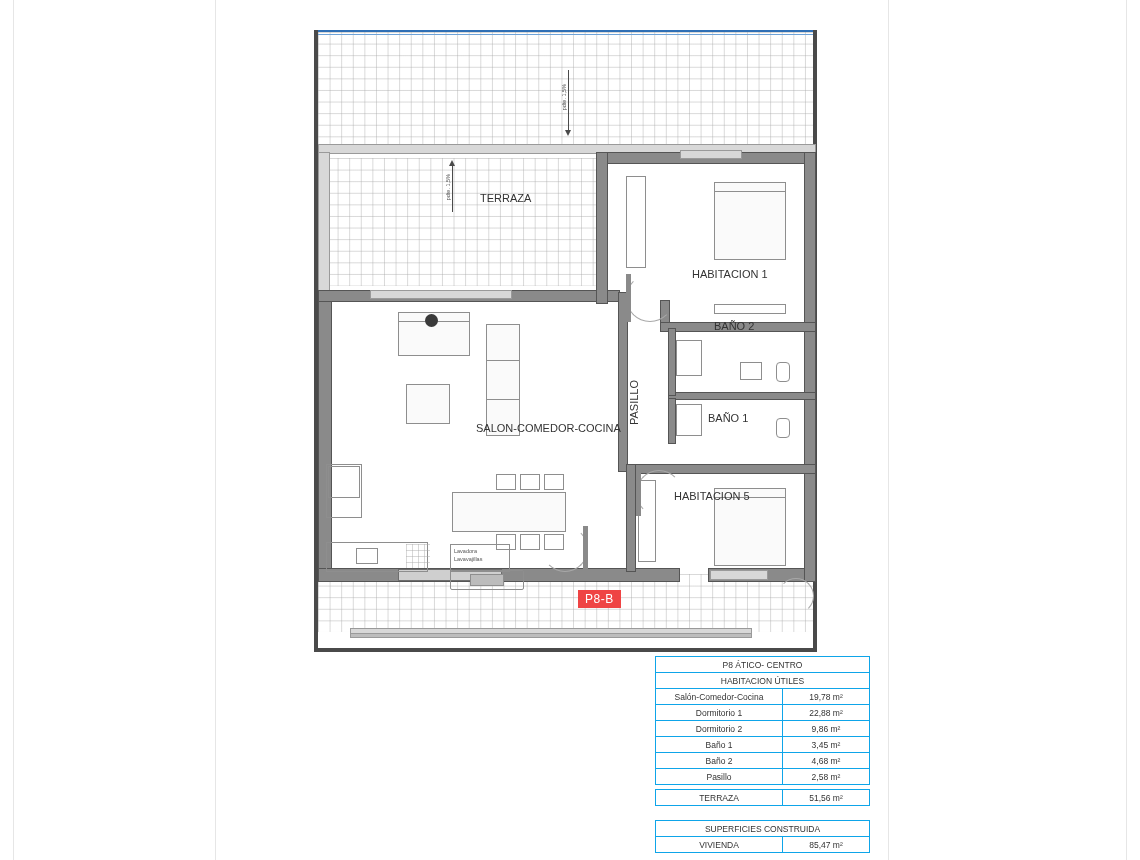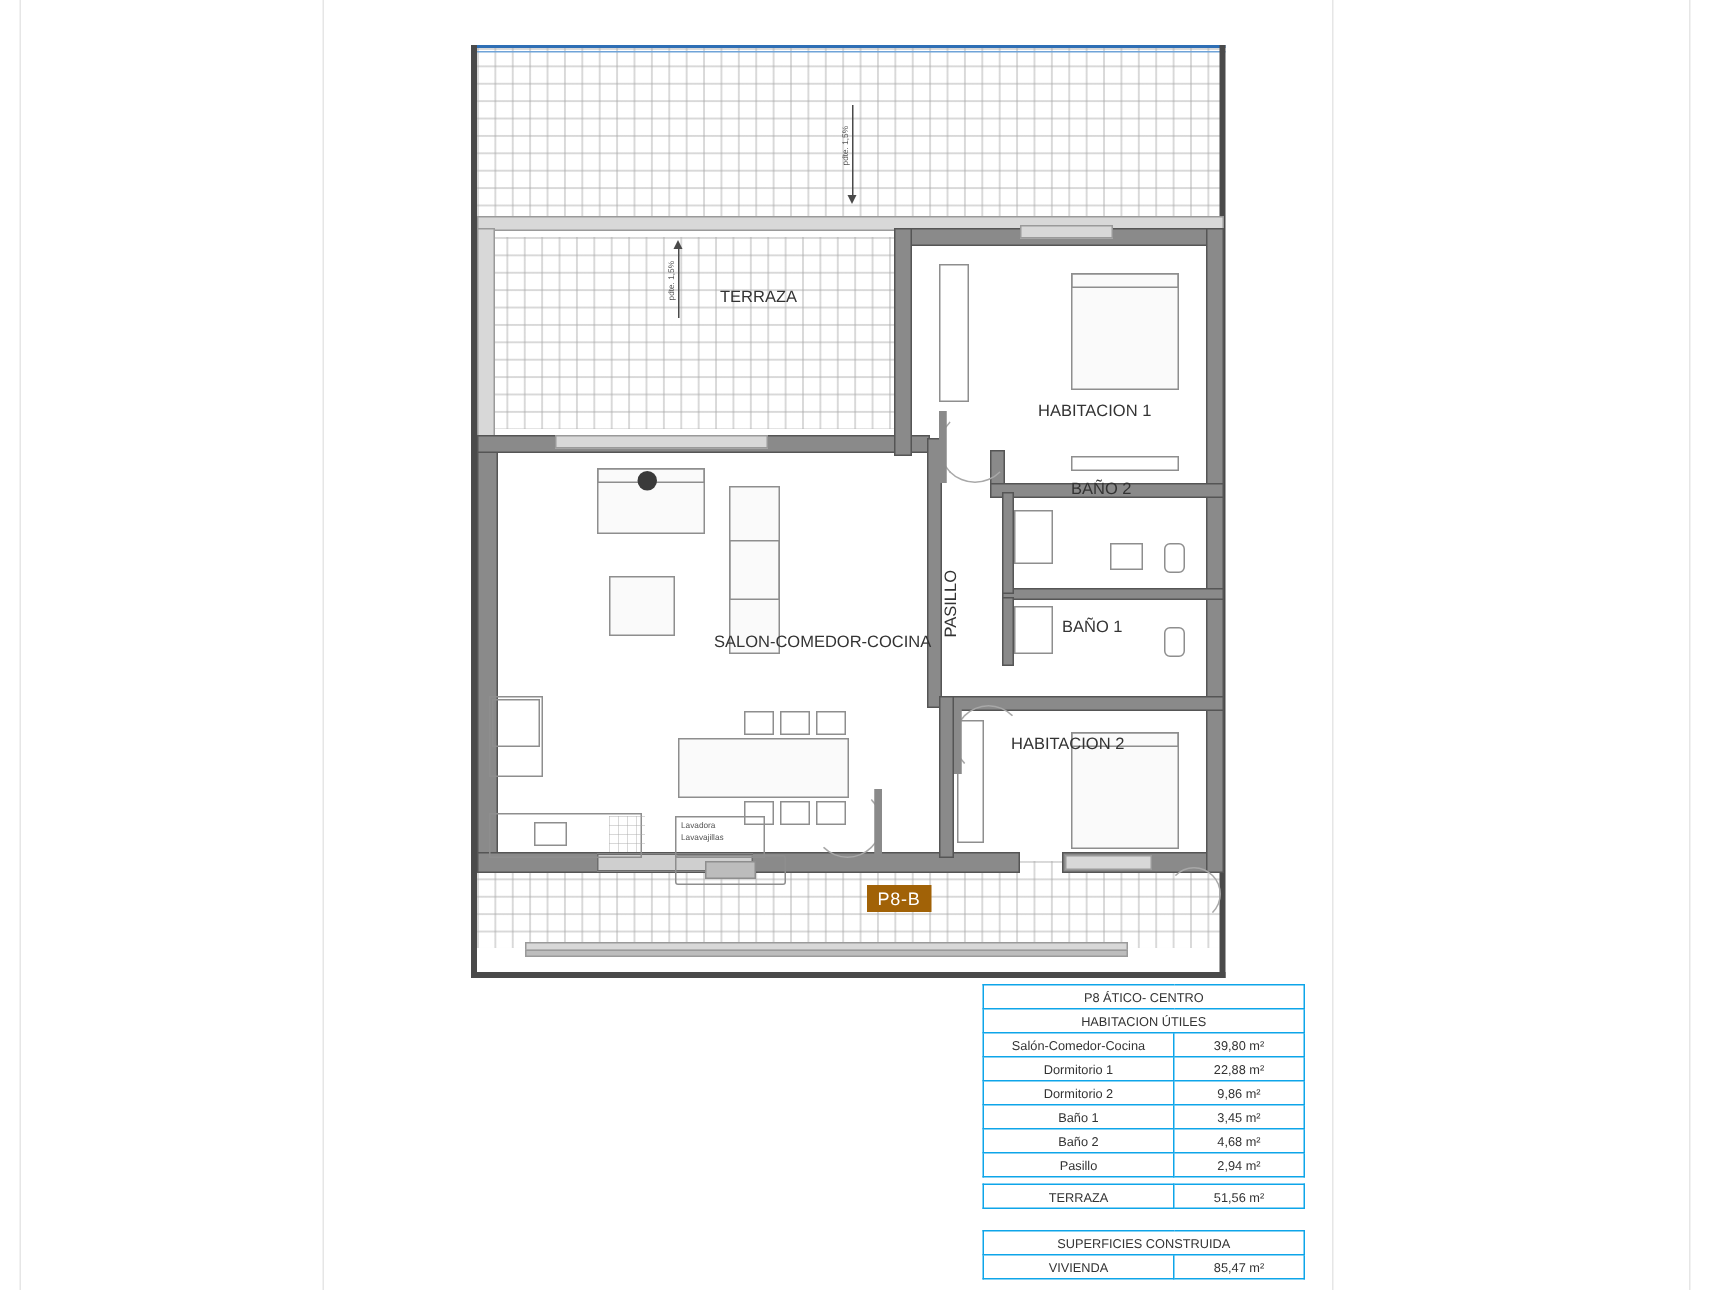--- a/index.html
+++ b/index.html
@@ -26,21 +26,21 @@
 
   .room-label{position:absolute;font-size:11px;color:#333;white-space:nowrap;}
   .vert{writing-mode:vertical-rl;transform:rotate(180deg);}
 
   .tiny{position:absolute;font-size:5.5px;color:#555;white-space:nowrap;}
 
   .furn{position:absolute;border:1px solid #8e8e8e;background:transparent;}
   .furn.fill{background:#fafafa;}
   .circle-dot{position:absolute;width:13px;height:13px;border-radius:50%;background:#3a3a3a;}
 
-  .tag{position:absolute;background:#a16207;color:#fff;font-size:12px;
+  .tag{position:absolute;background:#ef4444;color:#fff;font-size:12px;
        padding:2px 7px;letter-spacing:.5px;}
 
   .arrow-v{position:absolute;width:1px;background:#4a4a4a;}
   .arrow-v:after{content:"";position:absolute;left:-3px;width:0;height:0;
        border-left:3.5px solid transparent;border-right:3.5px solid transparent;}
   .arrow-down:after{bottom:-6px;border-top:6px solid #4a4a4a;}
   .arrow-up:after{top:-6px;border-bottom:6px solid #4a4a4a;}
 
   .door{position:absolute;border:1px solid #8a8a8a;border-radius:0;}
   .door-arc{position:absolute;border:1px solid #9b9b9b;border-radius:50%;}
@@ -166,59 +166,59 @@
                 border-top-color:transparent;border-left-color:transparent;"></div>
     <div class="door" style="left:273px;top:504px;width:3px;height:44px;background:#8a8a8a;"></div>
 
     <div class="door-arc" style="left:468px;top:556px;width:34px;height:34px;border-color:#a8a8a8;
                 border-bottom-color:transparent;border-left-color:transparent;"></div>
 
     <div class="room-label" style="left:170px;top:170px;">TERRAZA</div>
     <div class="room-label" style="left:166px;top:400px;">SALON-COMEDOR-COCINA</div>
     <div class="room-label vert" style="left:318px;top:358px;">PASILLO</div>
     <div class="room-label" style="left:382px;top:246px;">HABITACION 1</div>
-    <div class="room-label" style="left:364px;top:468px;">HABITACION 2</div>
+    <div class="room-label" style="left:364px;top:468px;">HABITACION 5</div>
     <div class="room-label" style="left:398px;top:390px;">BAÑO 1</div>
     <div class="room-label" style="left:404px;top:298px;">BAÑO 2</div>
 
     <div class="tag" style="left:268px;top:568px;">P8-B</div>
   </div>
 
   <div class="tbl" style="left:655px;top:656px;">
     <table>
       <tbody>
           <tr>
             <td class="t-head" colspan="2">P8 ÁTICO- CENTRO</td>
           </tr>
       <tr>
             <td class="t-head" colspan="2">HABITACION ÚTILES</td>
           </tr>
       <tr>
         <td class="t-name">Salón-Comedor-Cocina</td>
-        <td class="t-val">39,80 m²</td>
+        <td class="t-val">19,78 m²</td>
           </tr>
       <tr>
         <td class="t-name">Dormitorio 1</td>
         <td class="t-val">22,88 m²</td>
           </tr>
       <tr>
         <td class="t-name">Dormitorio 2</td>
         <td class="t-val">9,86 m²</td>
           </tr>
       <tr>
         <td class="t-name">Baño 1</td>
         <td class="t-val">3,45 m²</td>
           </tr>
       <tr>
         <td class="t-name">Baño 2</td>
         <td class="t-val">4,68 m²</td>
           </tr>
       <tr>
         <td class="t-name">Pasillo</td>
-        <td class="t-val">2,94 m²</td>
+        <td class="t-val">2,58 m²</td>
           </tr>
     </tbody>
       </table>
   </div>
 
   <div class="tbl" style="left:655px;top:789px;">
     <table>
       <tbody>
           <tr>
         <td class="t-name">TERRAZA</td>

